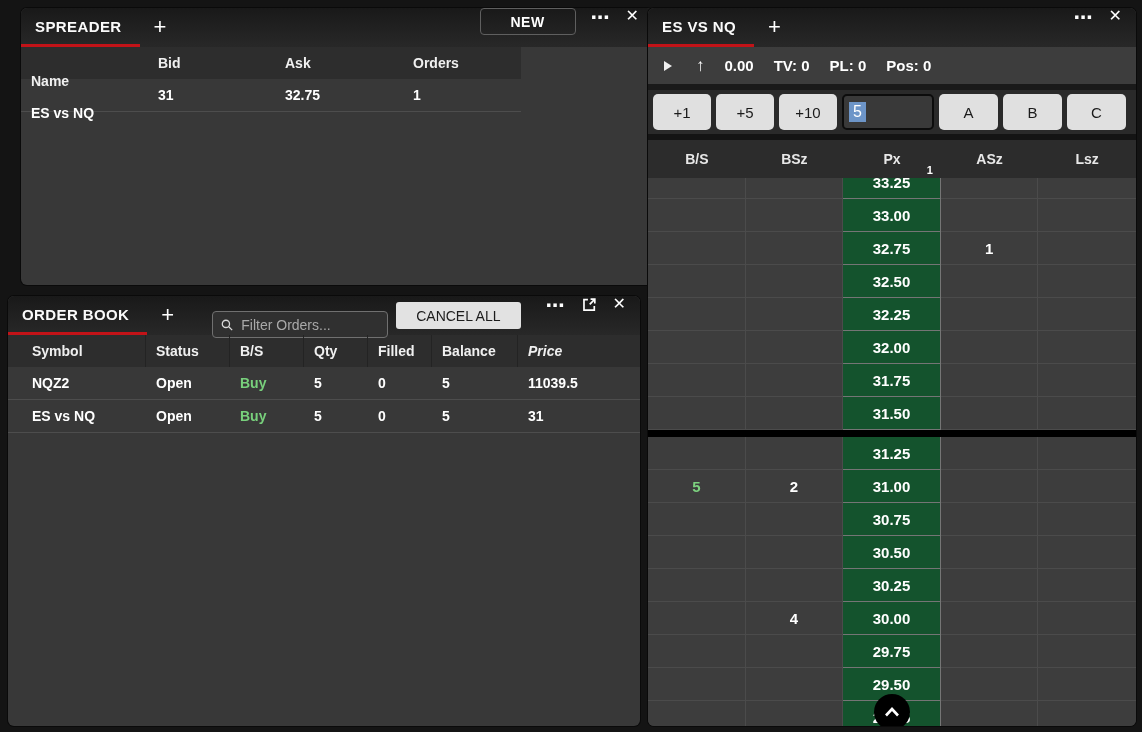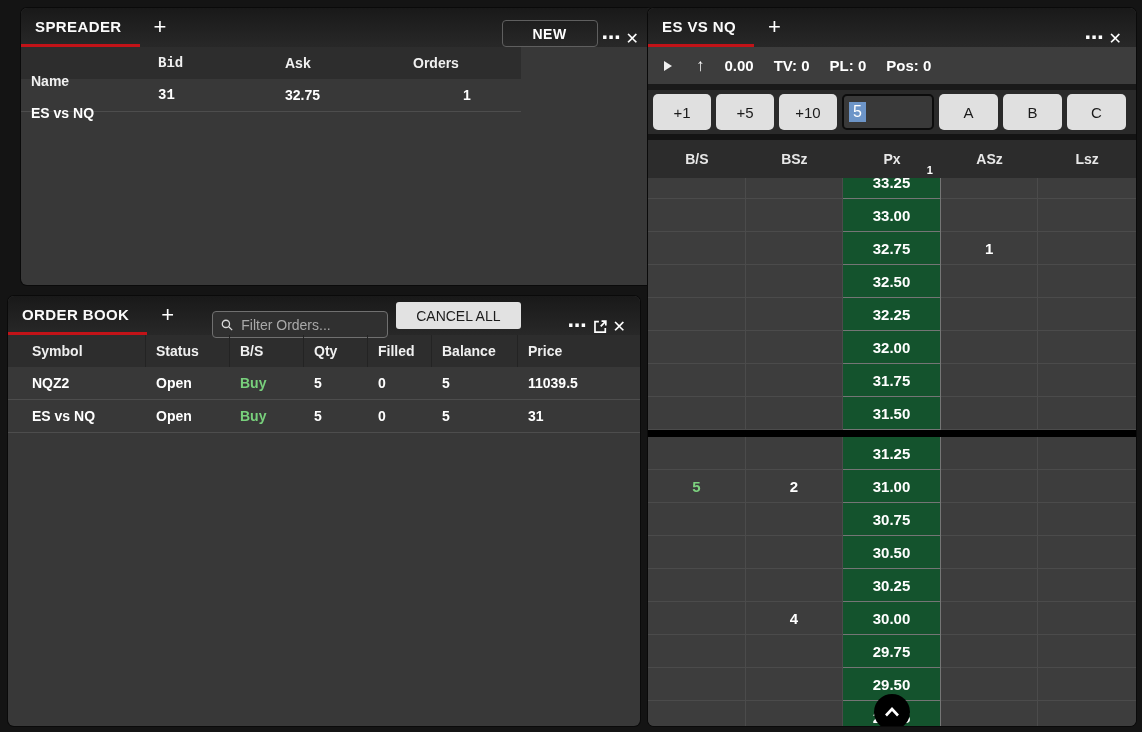--- a/index.html
+++ b/index.html
@@ -8,37 +8,37 @@
   .panel{position:absolute;background:#383838;border-radius:6px;overflow:hidden;box-shadow:0 0 0 1px #0a0a0a;}
   .spreader{left:21px;top:8px;width:632px;height:277px;}
   .orderbook{left:8px;top:296px;width:632px;height:430px;}
   .ladder{left:648px;top:8px;width:488px;height:718px;}
 
   
   .titlebar{height:39px;background:linear-gradient(180deg,#191919 0%,#282828 100%);display:flex;align-items:stretch;}
   .tab{display:flex;align-items:center;padding:0 18px 0 14px;border-bottom:3px solid #c21318;
        color:#fafafa;font-weight:700;font-size:15px;letter-spacing:.4px;white-space:nowrap;cursor:default;}
   .tb-plus{align-self:center;color:#fff;font-size:22px;font-weight:400;margin-left:14px;line-height:1;padding-bottom:2px;cursor:pointer;}
-  .tb-right{display:flex;align-items:flex-end;margin-left:auto;gap:4px;padding-right:14px;}
+  .tb-right{display:flex;align-items:flex-start;margin-left:auto;gap:15px;padding-right:14px;}
   .tb-ellipsis{color:#fff;font-size:19px;font-weight:700;letter-spacing:1px;line-height:1;cursor:pointer;}
   .tb-close{color:#fff;font-size:16px;line-height:1;cursor:pointer;}
   .new-btn{width:96px;height:27px;border:1px solid #5f5f5f;border-radius:4px;color:#fff;font-size:14px;
            font-weight:700;letter-spacing:.5px;display:flex;align-items:center;justify-content:center;cursor:pointer;background:transparent;}
 
   
   .thead{display:flex;background:#2d2d2d;height:32px;align-items:center;color:#f0f0f0;font-weight:700;font-size:14px;}
   .thead .cell{height:100%;display:flex;align-items:center;}
   .trow{display:flex;height:33px;align-items:center;border-bottom:1px solid #4d4d4d;color:#fff;font-weight:700;font-size:14px;box-sizing:border-box;}
   .cell{padding-left:10px;box-sizing:border-box;flex:none;overflow:hidden;white-space:nowrap;}
   .spreader .thead{width:500px;}
   .spreader .trow{width:500px;}
-  .s0{width:127px;margin-top:36px;} .s1{width:127px;font-family:Liberation Mono, monospace;} .s2{width:128px;} .s3{width:118px;text-align:center;}
+  .s0{width:127px;margin-top:36px;} .s1{width:127px;} .s2{width:128px;} .s3{width:118px;}
   .o0{width:138px;padding-left:24px;} .o1{width:84px;} .o2{width:74px;} .o3{width:64px;} .o4{width:64px;} .o5{width:86px;} .o6{flex:1;}
   .orderbook .thead .cell{border-right:1px solid #232323;}
-  .orderbook .thead .cell:last-child{border-right:none;}
+  .orderbook .thead .cell:last-child{border-right:none;font-style:italic;}
   .green{color:#78d07c;}
 
   
   .filter{width:176px;height:27px;align-self:center;margin-left:38px;border:1px solid #707070;border-radius:4px;
           background:#303030;display:flex;align-items:center;padding:12px 8px;gap:6px;box-sizing:border-box;margin-top:18px;}
   .filter input{background:transparent;border:none;outline:none;color:#c9c9c9;font-size:14px;width:100%;
                 font-family:"Liberation Sans","DejaVu Sans",sans-serif;}
   .filter input::placeholder{color:#a9a9a9;opacity:1;}
   .cancel-btn{height:27px;align-self:center;margin-left:8px;background:#e2e2e2;border-radius:3px;border:none;
               color:#1c1c1c;font-size:14px;padding:0 20px;display:flex;align-items:center;cursor:pointer;

